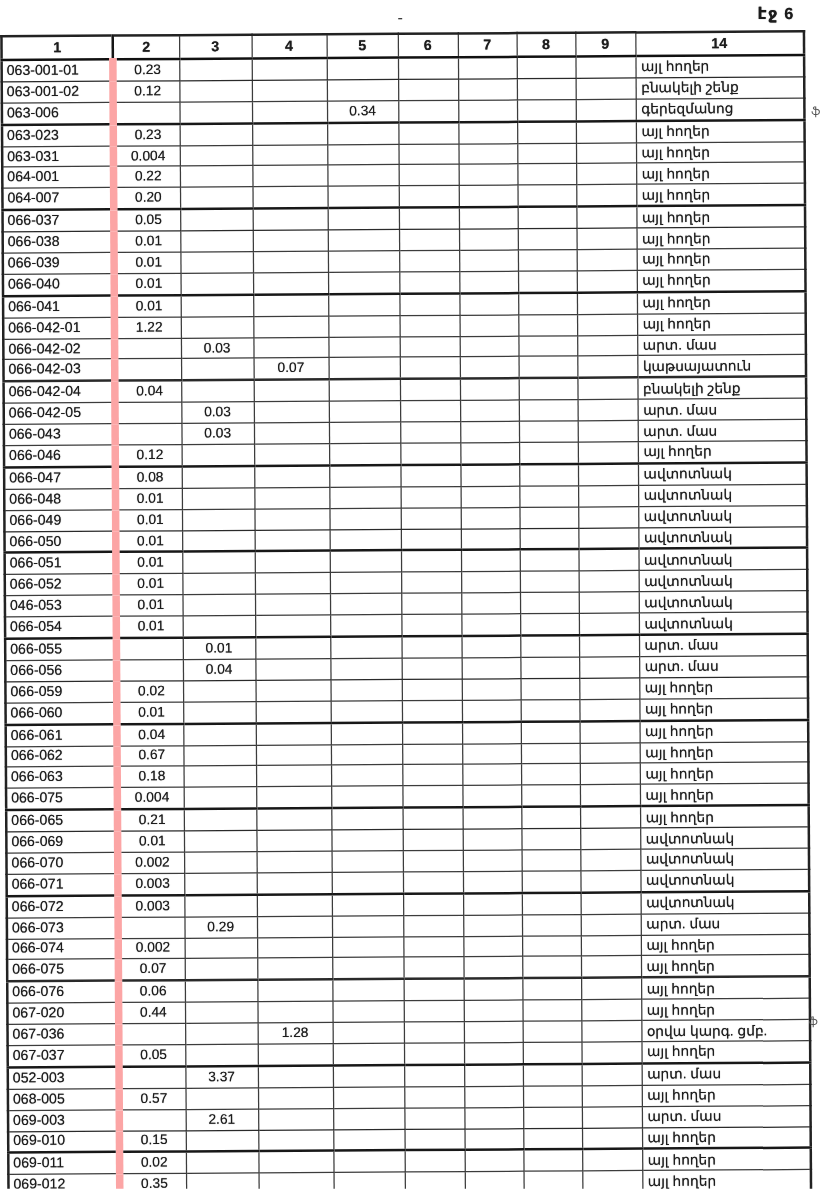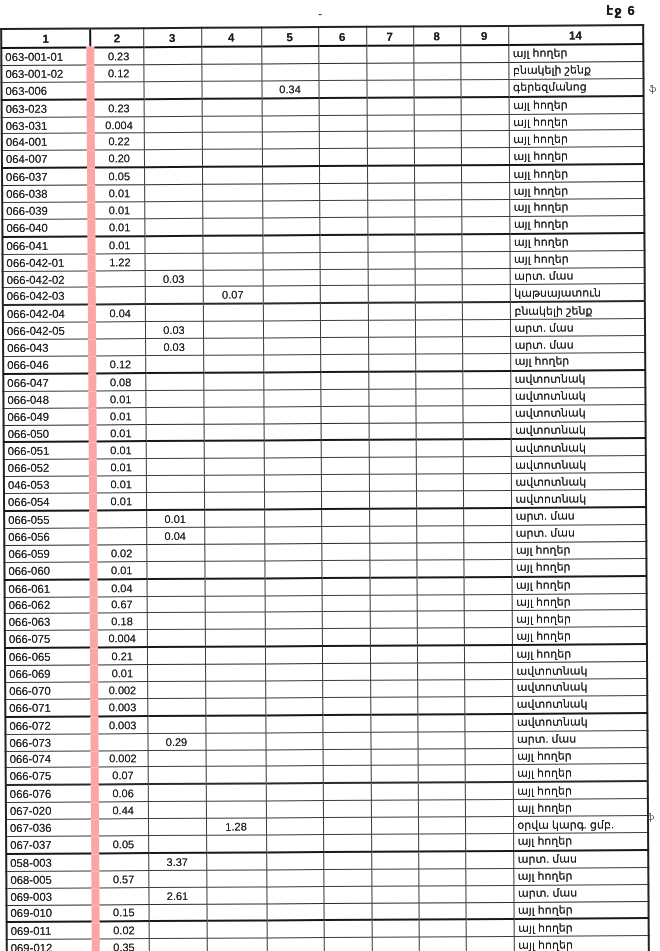--- a/index.html
+++ b/index.html
@@ -51,21 +51,21 @@
     vertical-align: middle;
   }
   .scan td {
     height: 15.9px;
     font-size: 11px;
     vertical-align: middle;
   }
   td.c1 {
     text-align: left;
     padding-left: 3px;
-    border-right: 8px solid #fca5a5;
+    border-right: 6px solid #fca5a5;
     font-size: 11.3px;
   }
   th.h1 { border-right: 2px solid #151515; }
   td.num { text-align: center; }
   td.c10 { text-align: left; padding-left: 4px; }
 
   
   tbody tr:nth-child(4n+3) td { border-bottom-width: 2px; border-bottom-color: #181818; }
   tbody tr:nth-child(7n+1) td { border-bottom-color: #2a2a2a; }
   tbody tr:nth-child(5n+2) td { border-top-color: #565656; }
@@ -721,21 +721,21 @@
       <td class="num"></td>
       <td class="num"></td>
       <td class="num"></td>
       <td class="num"></td>
       <td class="num"></td>
       <td class="num"></td>
       <td class="c10">այլ հողեր</td>
     </tr>
 
     <tr>
-      <td class="c1">058-003</td>
+      <td class="c1">052-003</td>
       <td class="num"></td>
       <td class="num">3.37</td>
       <td class="num"></td>
       <td class="num"></td>
       <td class="num"></td>
       <td class="num"></td>
       <td class="num"></td>
       <td class="num"></td>
       <td class="c10">արտ. մաս</td>
     </tr>

